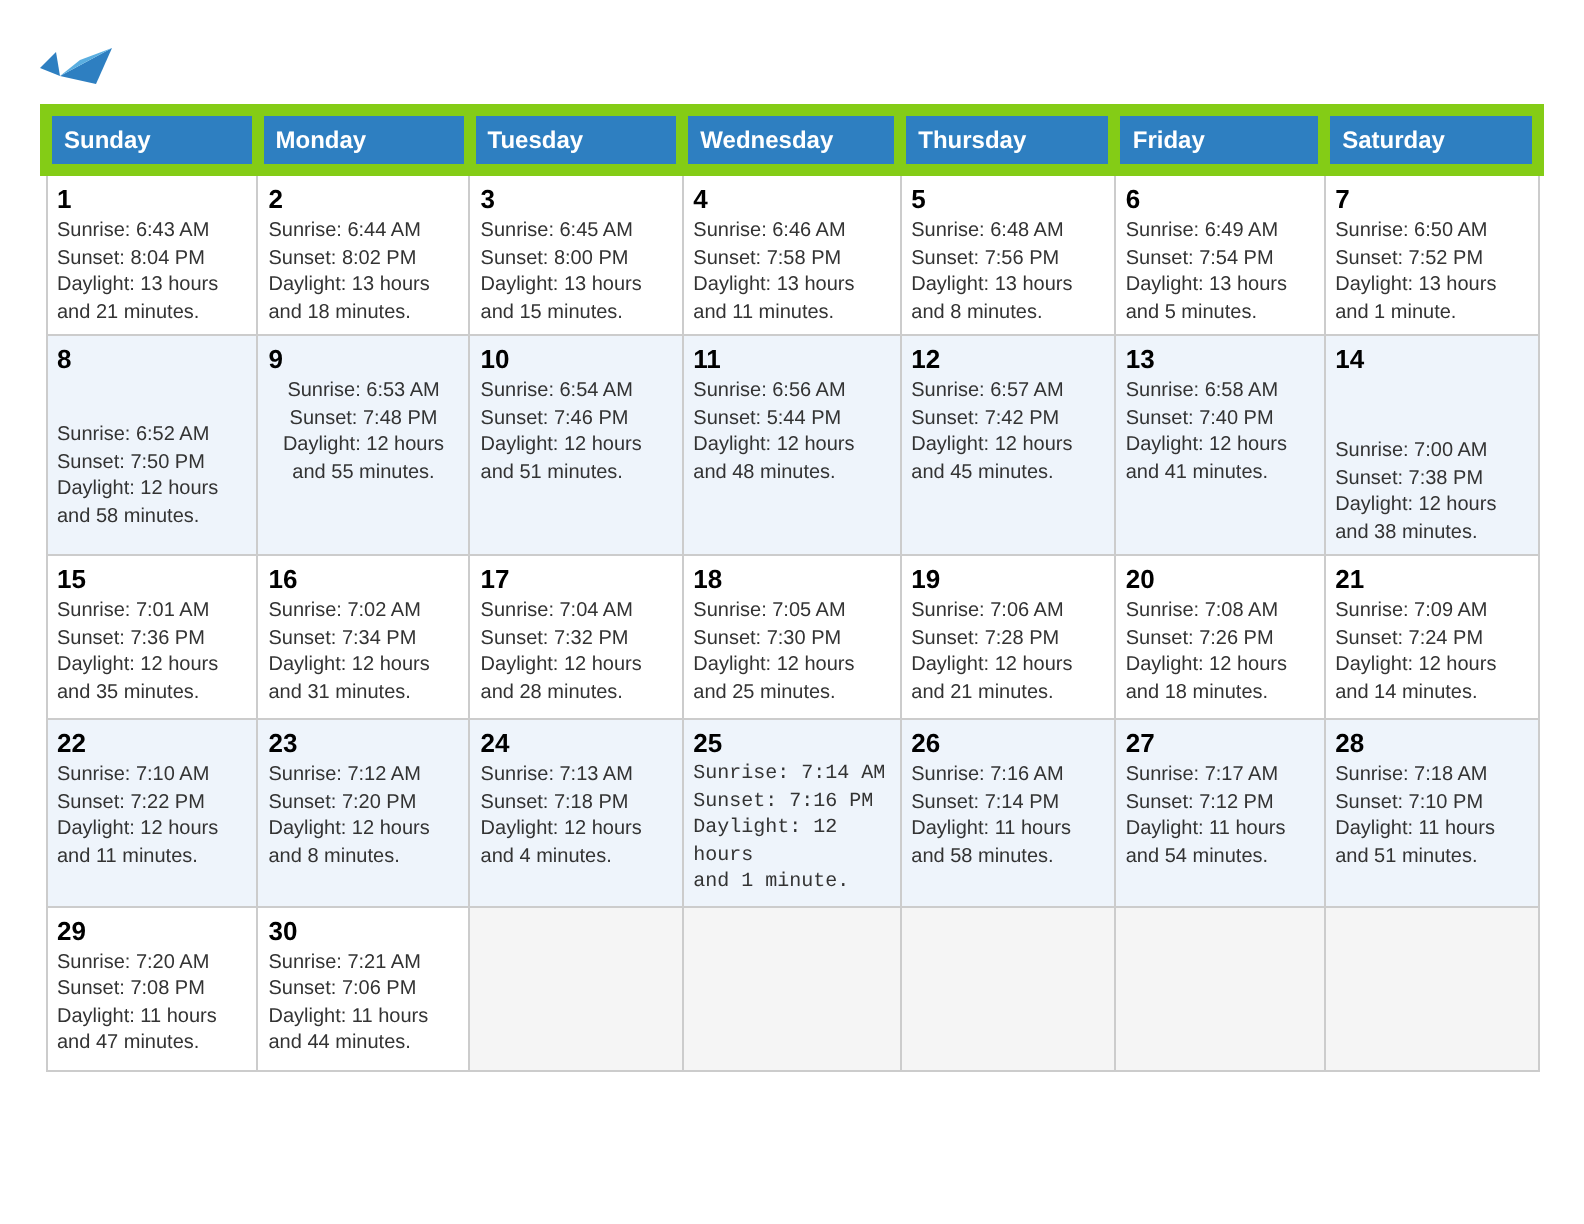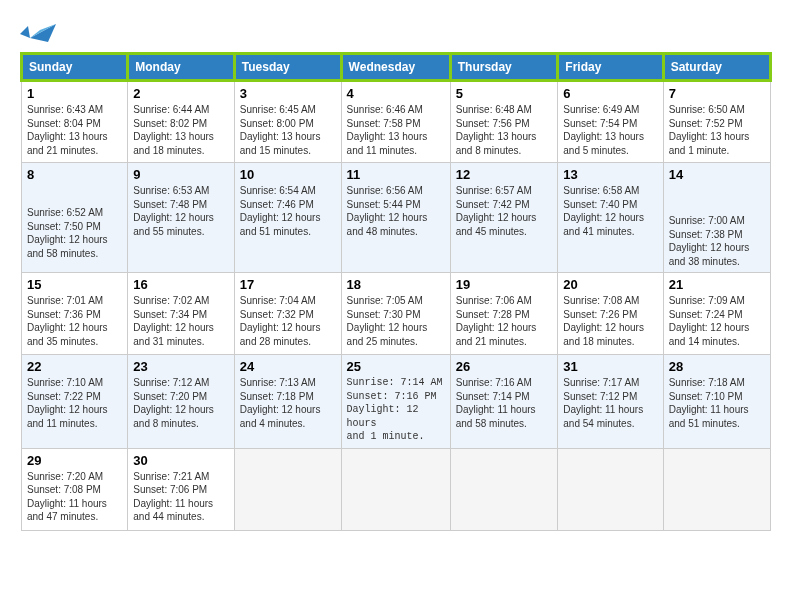--- a/index.html
+++ b/index.html
@@ -57,21 +57,21 @@
       border-collapse: collapse;
       font-size: 10.5px;
     }
     thead tr th {
       background-color: #2e7fc1;
       color: #fff;
       font-weight: bold;
       font-size: 12px;
       padding: 5px 6px;
       text-align: left;
-      border: 3px solid #84cc16;
+      border: 6px solid #84cc16;
     }
     tbody tr td {
       border: 1px solid #ccc;
       vertical-align: top;
       padding: 4px 5px;
       height: 82px;
       width: 113px;
       background: #fff;
     }
     tbody tr:nth-child(even) td {
@@ -182,21 +182,21 @@
         <tr>
           <td>
             <span class="day-num">8</span>
             <div class="day-detail" style="white-space: pre-line; margin-top: 24px;">Sunrise: 6:52 AM
 Sunset: 7:50 PM
 Daylight: 12 hours
 and 58 minutes.</div>
           </td>
           <td>
             <span class="day-num">9</span>
-            <div class="day-detail" style="white-space: pre-line;">Sunrise: 6:53 AM
+            <div class="day-detail" style="white-space: pre-line; text-align: center;">Sunrise: 6:53 AM
 Sunset: 7:48 PM
 Daylight: 12 hours
 and 55 minutes.</div>
           </td>
           <td>
             <span class="day-num">10</span>
             <div class="day-detail" style="white-space: pre-line;">Sunrise: 6:54 AM
 Sunset: 7:46 PM
 Daylight: 12 hours
 and 51 minutes.</div>
@@ -311,21 +311,21 @@
 and 1 minute.</div>
           </td>
           <td>
             <span class="day-num">26</span>
             <div class="day-detail" style="white-space: pre-line;">Sunrise: 7:16 AM
 Sunset: 7:14 PM
 Daylight: 11 hours
 and 58 minutes.</div>
           </td>
           <td>
-            <span class="day-num">31</span>
+            <span class="day-num">27</span>
             <div class="day-detail" style="white-space: pre-line;">Sunrise: 7:17 AM
 Sunset: 7:12 PM
 Daylight: 11 hours
 and 54 minutes.</div>
           </td>
           <td>
             <span class="day-num">28</span>
             <div class="day-detail" style="white-space: pre-line;">Sunrise: 7:18 AM
 Sunset: 7:10 PM
 Daylight: 11 hours

